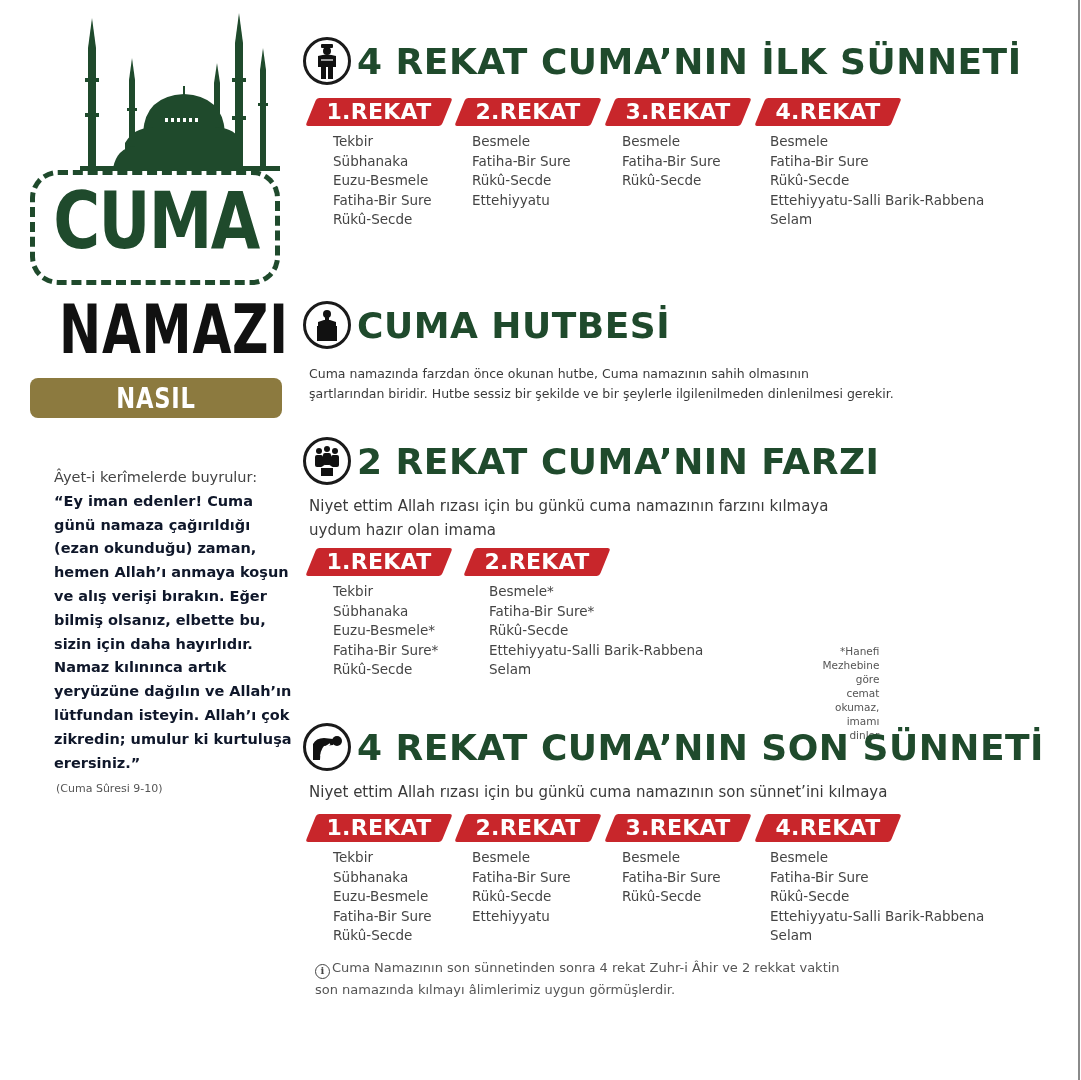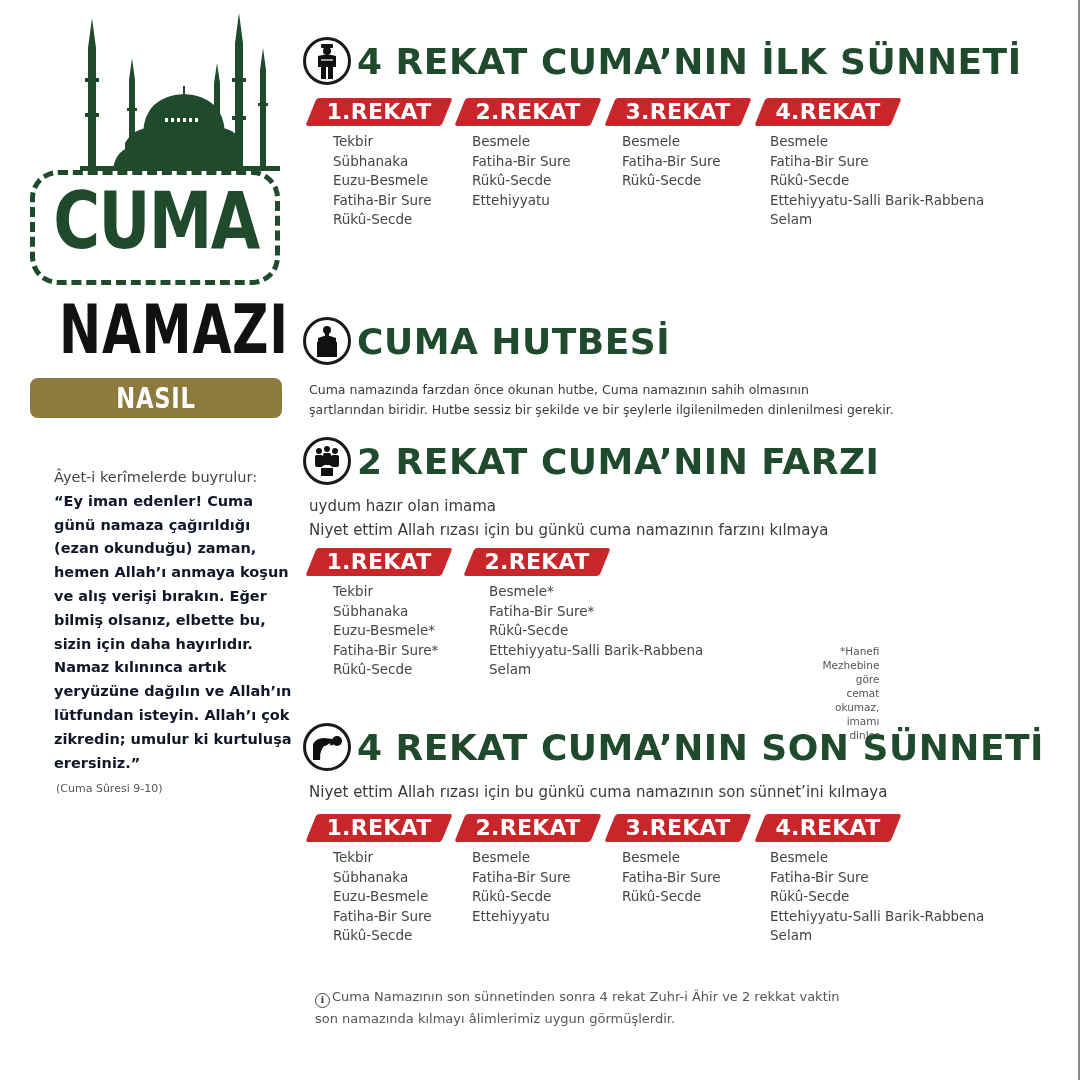--- a/index.html
+++ b/index.html
@@ -30,21 +30,21 @@
   .rekats { position: relative; margin-top: 10px; height: 160px; }
   .rekat { position: absolute; top: 0; }
   .badge { position: relative; width: 136px; height: 28px; margin-left: 2px; }
   .badge::before { content: ""; position: absolute; inset: 0; background: #c8262b; transform: skewX(-22deg); border-radius: 3px; }
   .badge span { position: relative; display: block; text-align: center; color: #fff; font-weight: bold; font-size: 22px; line-height: 28px; letter-spacing: 0.3px; }
   .steps { list-style: none; margin-top: 6px; padding-left: 24px; }
   .steps li { font-size: 13.5px; line-height: 19.5px; color: #444; white-space: nowrap; }
   .hutbe-text { font-size: 12.5px; color: #3a3a3a; line-height: 20px; margin-top: 12px; padding-left: 6px; }
   .footnote { position: absolute; left: 517px; top: 96px; font-size: 10.5px; color: #555; line-height: 14px; text-align: right; }
   .footnote .l2 { padding-left: 6px; }
-  .info { position: absolute; left: 12px; top: 986px; font-size: 13px; color: #555; line-height: 22px; width: 700px; }
+  .info { position: absolute; left: 12px; top: 957px; font-size: 13px; color: #555; line-height: 22px; width: 700px; }
   .info .ic { display: inline-block; width: 15px; height: 15px; border: 1.6px solid #444; border-radius: 50%; text-align: center; font-size: 10px; line-height: 12px; font-weight: bold; color: #444; vertical-align: -2px; margin-right: 2px; font-family: "DejaVu Serif", serif; }
   .info .l2 { padding-left: 0; }
 </style>
 </head>
 <body>
 
 <div class="right-edge"></div>
 
 <div class="logo">
   <svg class="mosque" viewBox="0 0 230 170">
@@ -153,21 +153,21 @@
         <li>Besmele</li>
         <li>Fatiha-Bir Sure</li>
         <li>Rükû-Secde</li>
         <li>Ettehiyyatu-Salli Barik-Rabbena</li>
         <li>Selam</li>
       </ul>
     </div>
   </div>
 </div>
 
-<div class="section" style="top:314px;">
+<div class="section" style="top:298px;">
   <div class="sec-head">
     <div class="sec-icon">
       <svg width="30" height="34" viewBox="0 0 30 34">
           <g fill="#111">
             <circle cx="15" cy="6" r="4"></circle>
             <rect x="13" y="9" width="4" height="4"></rect>
             <path d="M6,14 L12,12 L18,12 L24,14 L24,18 L6,18 Z"></path>
             <path d="M5,18 L25,18 L25,33 L5,33 Z"></path>
           </g>
         </svg>
@@ -193,22 +193,22 @@
             <rect x="21" y="11" width="8" height="12" rx="2"></rect>
             <circle cx="12" cy="19" r="3"></circle>
             <circle cx="22" cy="19" r="3"></circle>
             <rect x="11" y="24" width="12" height="8"></rect>
           </g>
         </svg>
     </div>
     <div class="sec-title">2 REKAT CUMA’NIN FARZI</div>
   </div>
   <div class="niyet">
+    <div>Niyet ettim Allah rızası için bu günkü cuma namazının farzını kılmaya</div>
     <div>uydum hazır olan imama</div>
-    <div>Niyet ettim Allah rızası için bu günkü cuma namazının farzını kılmaya</div>
   </div>
   <div class="rekats" style="margin-top:6px;">
     <div class="rekat" style="left:6px;">
       <div class="badge">
           <span>1.REKAT</span>
         </div>
       <ul class="steps">
         <li>Tekbir</li>
         <li>Sübhanaka</li>
         <li>Euzu-Besmele*</li>

